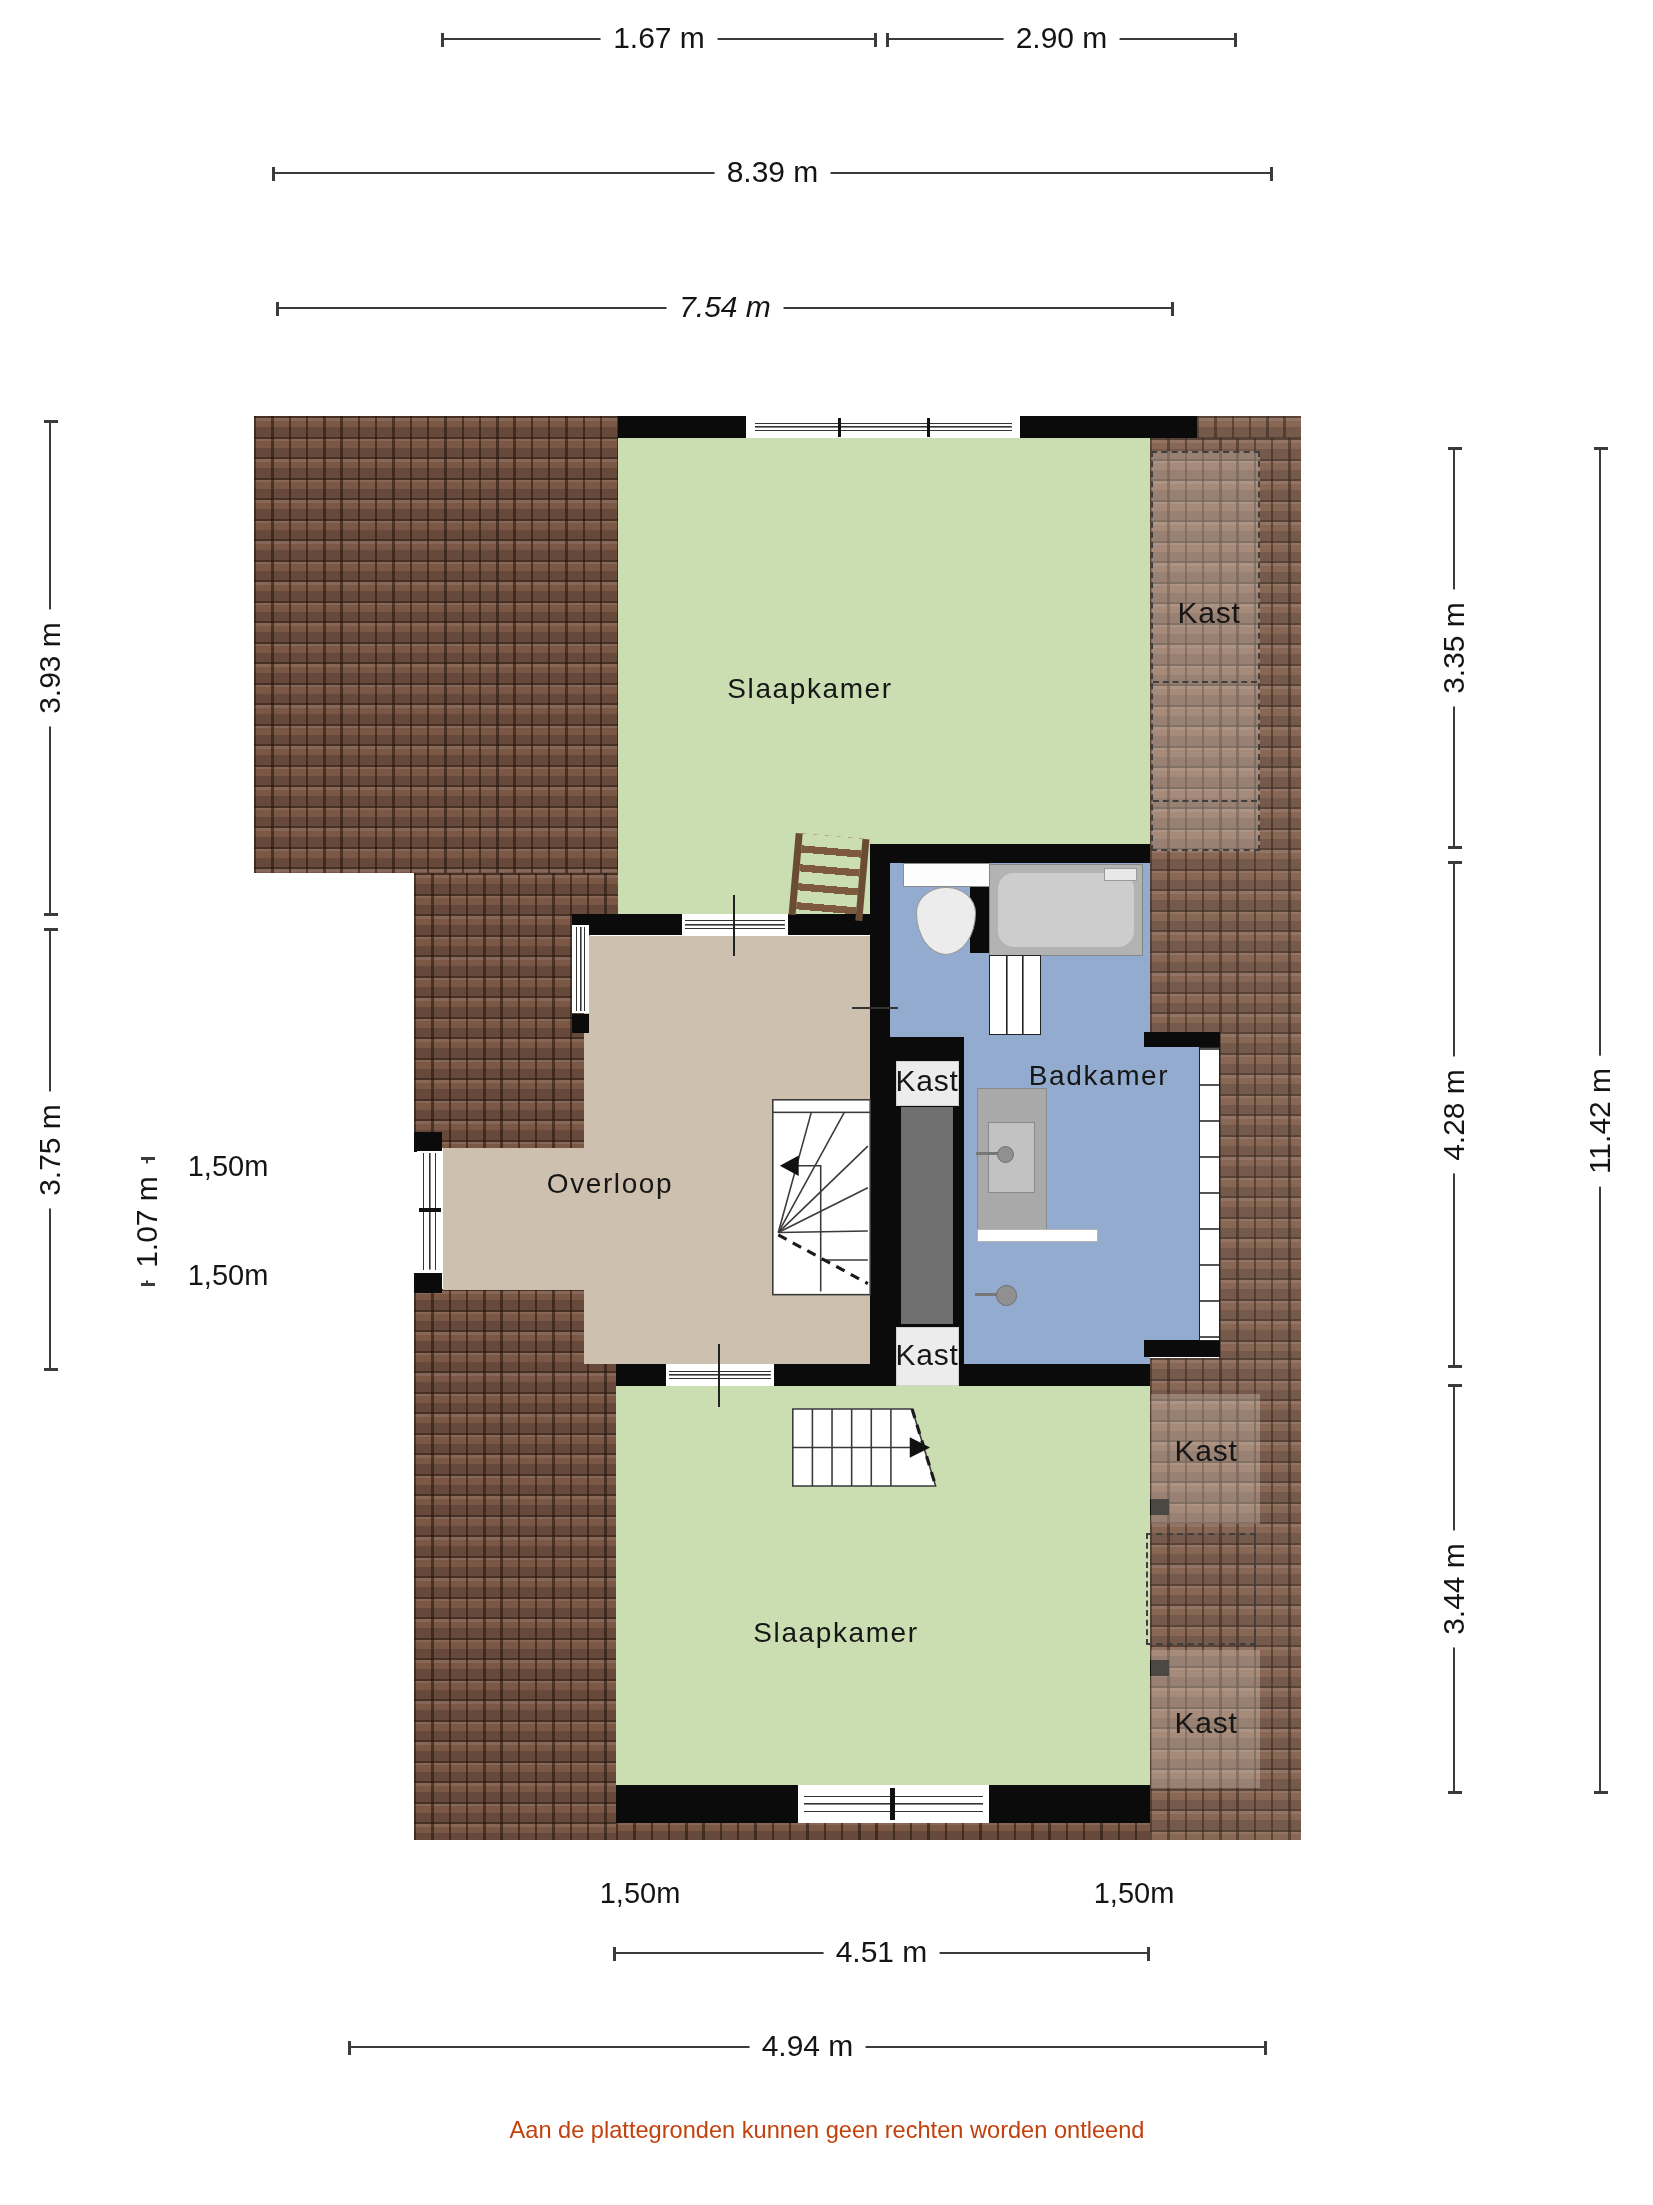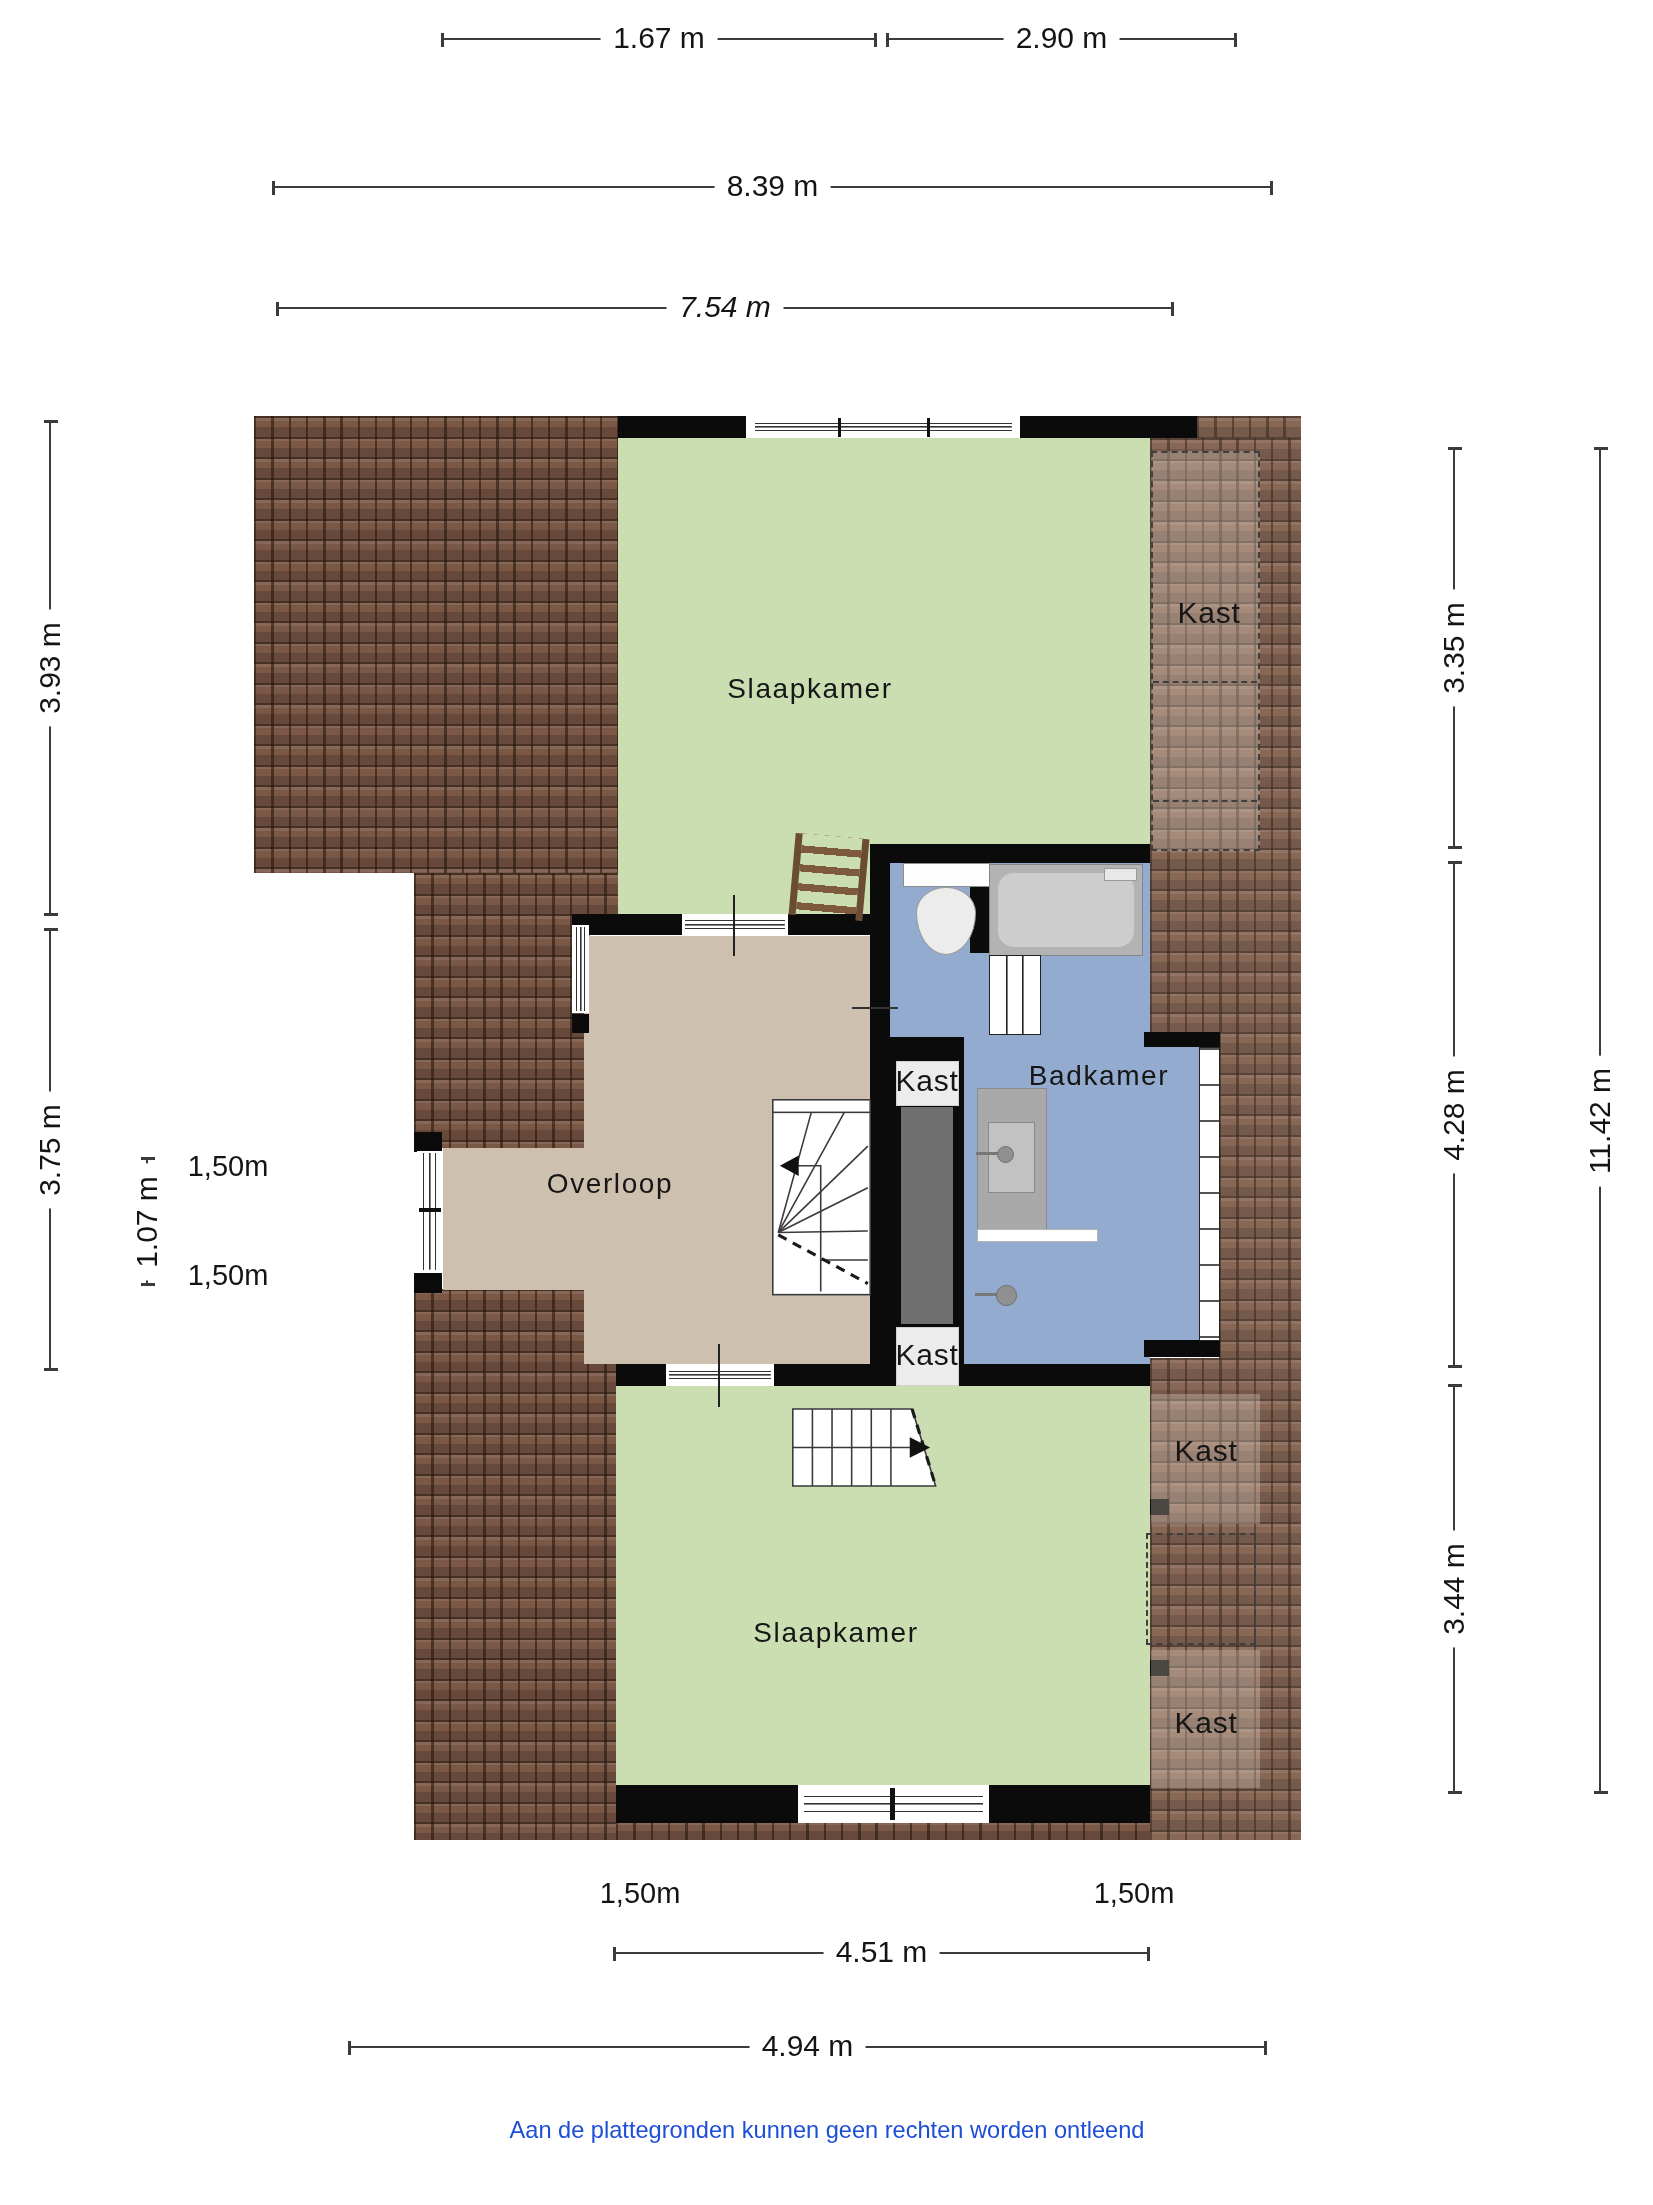--- a/index.html
+++ b/index.html
@@ -68,21 +68,21 @@
   .basin{position:absolute;background:#c2c2c2;border:1.6px solid #8a8a8a;box-sizing:border-box;}
   .knob{position:absolute;border-radius:50%;background:#909090;border:1.6px solid #6f6f6f;box-sizing:border-box;}
   .bar{position:absolute;background:#777;}
   .partition{position:absolute;background:#fff;border:1.6px solid #b5b5b5;box-sizing:border-box;}
   .ladder{position:absolute;border-left:7.9px solid #6a4c35;border-right:7.9px solid #6a4c35;
      background:repeating-linear-gradient(180deg,transparent 0 11.8px,#7d5a3e 11.8px 19px);
      transform:rotate(5deg);}
   .stair-svg{position:absolute;}
   .doortick{position:absolute;background:#333;}
 
-  .footer{position:absolute;left:0;right:0;text-align:center;color:#1d4ed8;}
+  .footer{position:absolute;left:0;right:0;text-align:center;color:#c2410c;}
 </style>
 </head>
 <body>
 
 <div class="page">
 
   <div class="roof" style="left:254px;top:416px;width:364px;height:457px;"></div>
   <div class="roof" style="left:414px;top:873px;width:204px;height:275px;
        clip-path:polygon(0 0,100% 0,100% 15%,86% 15%,86% 54%,100% 54%,100% 100%,0 100%);"></div>
   <div class="roof" style="left:414px;top:1289px;width:202px;height:551px;"></div>
@@ -220,21 +220,21 @@
   <div class="room-label" style="left:836px;top:1633px;">Slaapkamer</div>
   <div class="room-label kast-label" style="left:1206px;top:1451px;">Kast</div>
   <div class="room-label kast-label" style="left:1206px;top:1723px;">Kast</div>
 
   <div class="dimh" style="left:443px;top:38px;width:432px;">
     <span>1.67 m</span>
   </div>
   <div class="dimh" style="left:888px;top:38px;width:347px;">
     <span>2.90 m</span>
   </div>
-  <div class="dimh" style="left:274px;top:186px;width:997px;">
+  <div class="dimh" style="left:274px;top:172px;width:997px;">
     <span>8.39 m</span>
   </div>
   <div class="dimh" style="left:278px;top:307px;width:894px;font-style:italic;">
     <span>7.54 m</span>
   </div>
 
   <div class="dimv" style="left:49px;top:422px;height:492px;">
     <span>3.93 m</span>
   </div>
   <div class="dimv" style="left:49px;top:930px;height:439px;">

